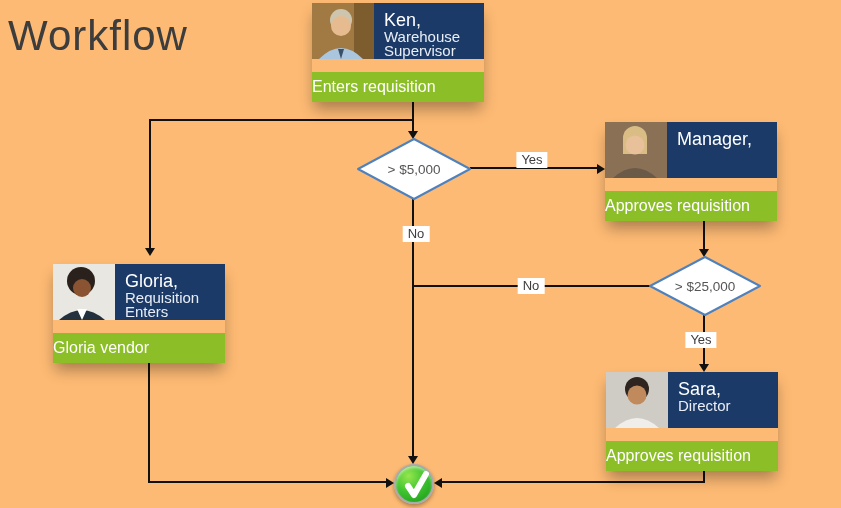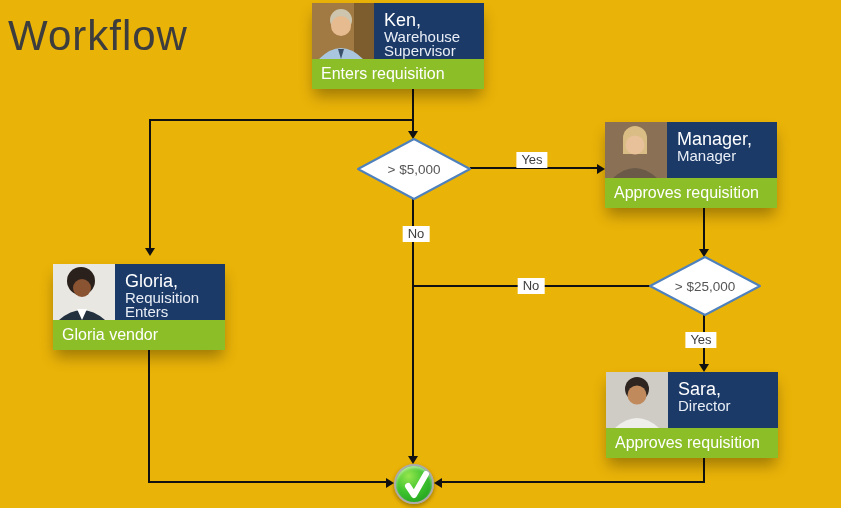--- a/index.html
+++ b/index.html
@@ -1,31 +1,31 @@
 <!DOCTYPE html>
 <html><head>
 <meta charset="utf-8">
 <style>
   html,body{margin:0;padding:0;background:#fff;font-family:"Liberation Sans",sans-serif;}
-  #stage{position:relative;width:841px;height:508px;background:#eab308;overflow:hidden;}
+  #stage{position:relative;width:841px;height:508px;background:#fdba74;overflow:hidden;}
 
   
   .title{position:absolute;left:8px;top:12px;font-size:42px;font-weight:300;
          color:#3d3d3d;letter-spacing:1px;}
 
   
   .card{position:absolute;width:172px;box-shadow:0 9px 14px -2px rgba(0,0,0,.33);}
   .card-top{display:flex;height:56px;background:#1B3A68;}
   .photo{width:62px;height:56px;flex:0 0 62px;}
   .photo svg{display:block;width:62px;height:56px;}
   .names{flex:1;color:#fff;padding:7px 0 0 10px;overflow:hidden;}
   .pname{font-size:18px;line-height:20px;font-weight:400;}
   .prole{font-size:15px;line-height:14px;color:#e9eef6;}
   .action{height:30px;background:#8CBE28;color:#fff;font-size:16px;
-          display:flex;align-items:center;padding-left:9px;}
+          display:flex;align-items:center;margin-top:13px;}
 
   
   .line{position:absolute;background:#111;}
   .h{height:2px;} .v{width:2px;}
   .arr{position:absolute;width:0;height:0;}
   .arr.down{border-left:5px solid transparent;border-right:5px solid transparent;border-top:8px solid #111;}
   .arr.right{border-top:5px solid transparent;border-bottom:5px solid transparent;border-left:8px solid #111;}
   .arr.left{border-top:5px solid transparent;border-bottom:5px solid transparent;border-right:8px solid #111;}
 
   
@@ -110,21 +110,20 @@
         <svg viewBox="0 0 62 56" preserveAspectRatio="none">
           <rect width="62" height="56" fill="#8a7054"></rect>
           <circle cx="30" cy="16" r="12" fill="#d9bd85"></circle>
           <rect x="18" y="16" width="24" height="16" fill="#d9bd85"></rect>
           <circle cx="30" cy="23" r="9.5" fill="#e8c09a"></circle>
           <path d="M8 56 Q30 36 52 56 Z" fill="#6b5a48"></path>
         </svg>
       </div>
       <div class="names">
         <div class="pname">Manager,</div>
-        <div class="prole">Manager</div>
       </div>
     </div>
     <div class="action">Approves requisition</div>
   </div>
 
   <div class="card" style="left:53px;top:264px;">
     <div class="card-top">
       <div class="photo">
         <svg viewBox="0 0 62 56" preserveAspectRatio="none">
           <rect width="62" height="56" fill="#e9e7e2"></rect>

